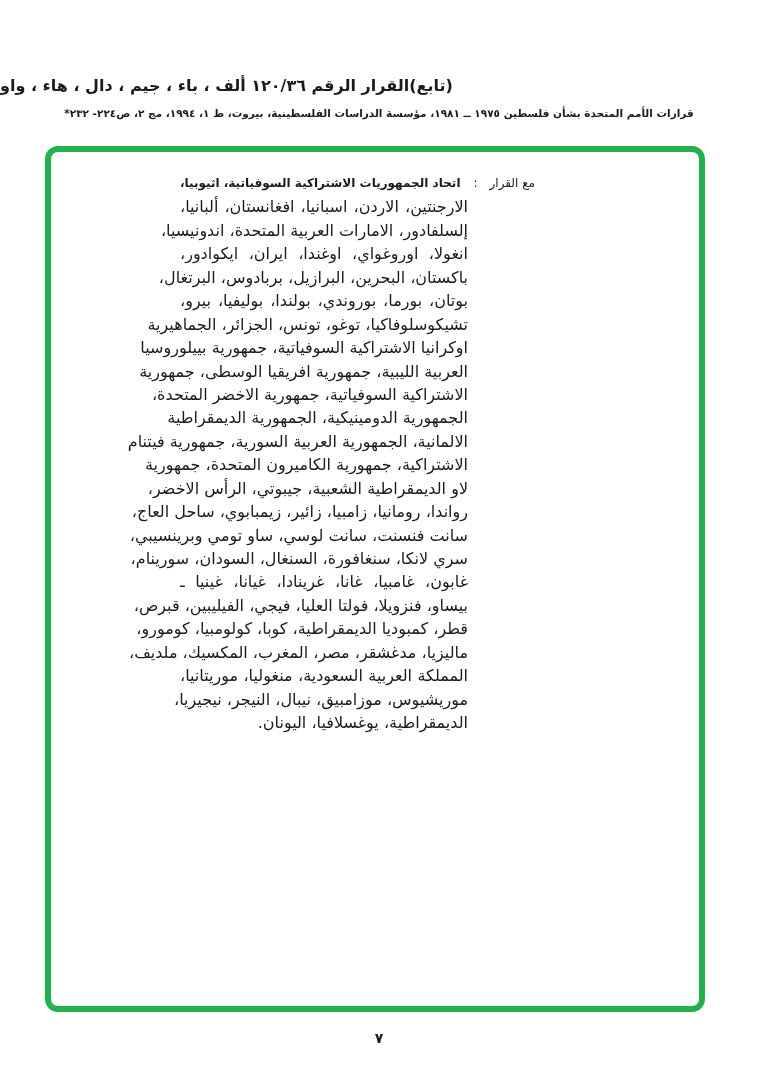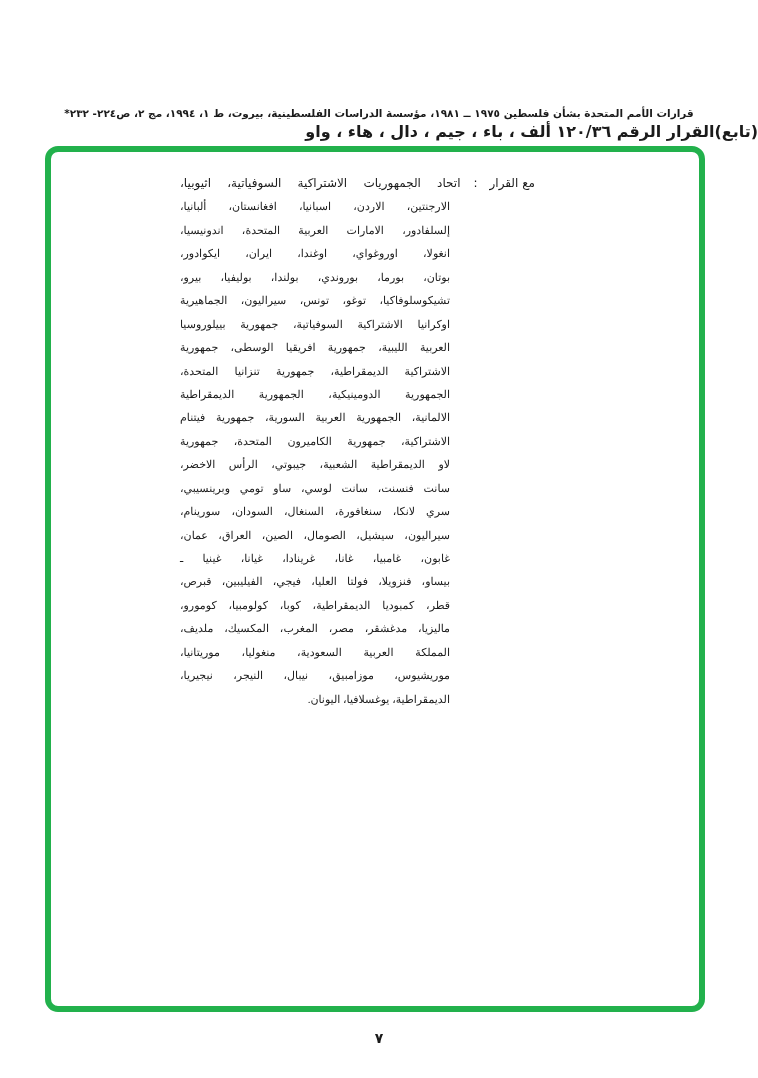--- a/index.html
+++ b/index.html
@@ -9,26 +9,25 @@
     width: 758px;
     height: 1078px;
     font-family: "DejaVu Sans", sans-serif;
     color: #1b1b1b;
     direction: rtl;
     overflow: hidden;
   }
   .doc-title {
     position: absolute;
     top: 76px; left: 0; right: 0;
-    text-align: right;
+    text-align: left;
     font-size: 16px;
     font-weight: bold;
     letter-spacing: 0.2px;
     white-space: nowrap;
-    margin-top: 46px;
   }
   .doc-citation {
     position: absolute;
     top: 107px; left: 0; right: 0;
     text-align: center;
     font-size: 10.5px;
     font-weight: bold;
     letter-spacing: 0.2px;
     white-space: nowrap;
   }
@@ -52,30 +51,30 @@
     flex: none;
     display: flex;
     column-gap: 12px;
     white-space: nowrap;
   }
   .first-line-text {
     flex: 1;
     text-align: justify;
     text-align-last: justify;
     white-space: nowrap;
+    font-weight: bold;
   }
   .cline {
     height: 23.45px;
     line-height: 23.45px;
-    font-size: 11px;
-    margin-right: 85px;
+    font-size: 16px;
+    margin-right: 67px;
     text-align: justify;
     text-align-last: justify;
     white-space: nowrap;
-    font-family: Liberation Serif, serif;
   }
   .cline.last {
     text-align: right;
     text-align-last: right;
   }
   .page-number {
     position: absolute;
     top: 1030px; left: 0; right: 0;
     text-align: center;
     font-size: 14px;
@@ -92,32 +91,33 @@
   <div class="vote-line">
     <span class="label-box">
       <span>مع القرار</span>
       <span>:</span>
     </span>
     <span class="first-line-text">اتحاد الجمهوريات الاشتراكية السوفياتية، اثيوبيا،</span>
   </div>
   <div class="cline">الارجنتين، الاردن، اسبانيا، افغانستان، ألبانيا،</div>
   <div class="cline">إلسلفادور، الامارات العربية المتحدة، اندونيسيا،</div>
   <div class="cline">انغولا، اوروغواي، اوغندا، ايران، ايكوادور،</div>
+  <div class="cline">باكستان، البحرين، البرازيل، بربادوس، البرتغال،</div>
   <div class="cline">بوتان، بورما، بوروندي، بولندا، بوليفيا، بيرو،</div>
-  <div class="cline">تشيكوسلوفاكيا، توغو، تونس، سيراليون، الجماهيرية</div>
+  <div class="cline">تشيكوسلوفاكيا، توغو، تونس، الجزائر، الجماهيرية</div>
   <div class="cline">اوكرانيا الاشتراكية السوفياتية، جمهورية بييلوروسيا</div>
   <div class="cline">العربية الليبية، جمهورية افريقيا الوسطى، جمهورية</div>
-  <div class="cline">الاشتراكية الديمقراطية، جمهورية تنزانيا المتحدة،</div>
+  <div class="cline">الاشتراكية السوفياتية، جمهورية الاخضر المتحدة،</div>
   <div class="cline">الجمهورية الدومينيكية، الجمهورية الديمقراطية</div>
   <div class="cline">الالمانية، الجمهورية العربية السورية، جمهورية فيتنام</div>
   <div class="cline">الاشتراكية، جمهورية الكاميرون المتحدة، جمهورية</div>
   <div class="cline">لاو الديمقراطية الشعبية، جيبوتي، الرأس الاخضر،</div>
+  <div class="cline">رواندا، رومانيا، زامبيا، زائير، زيمبابوي، ساحل العاج،</div>
   <div class="cline">سانت فنسنت، سانت لوسي، ساو تومي وبرينسيبي،</div>
   <div class="cline">سري لانكا، سنغافورة، السنغال، السودان، سورينام،</div>
-  <div class="cline">سيراليون، سيشيل، الصومال، الصين، العراق، عمان،</div>
   <div class="cline">غابون، غامبيا، غانا، غرينادا، غيانا، غينيا ـ</div>
   <div class="cline">بيساو، فنزويلا، فولتا العليا، فيجي، الفيليبين، قبرص،</div>
   <div class="cline">قطر، كمبوديا الديمقراطية، كوبا، كولومبيا، كومورو،</div>
   <div class="cline">ماليزيا، مدغشقر، مصر، المغرب، المكسيك، ملديف،</div>
   <div class="cline">المملكة العربية السعودية، منغوليا، موريتانيا،</div>
   <div class="cline">موريشيوس، موزامبيق، نيبال، النيجر، نيجيريا،</div>
   <div class="cline last">الديمقراطية، يوغسلافيا، اليونان.</div>
 </div>
 
 <div class="page-number">٧</div>

